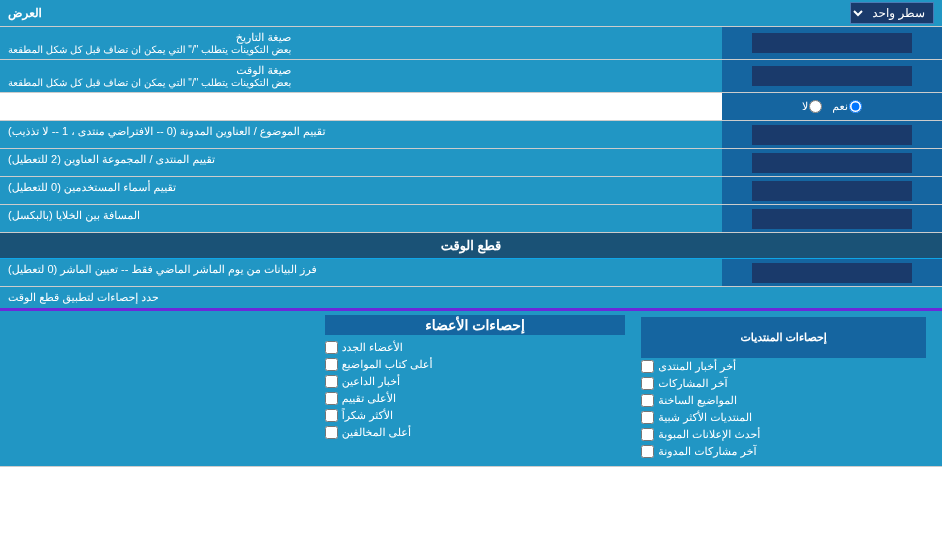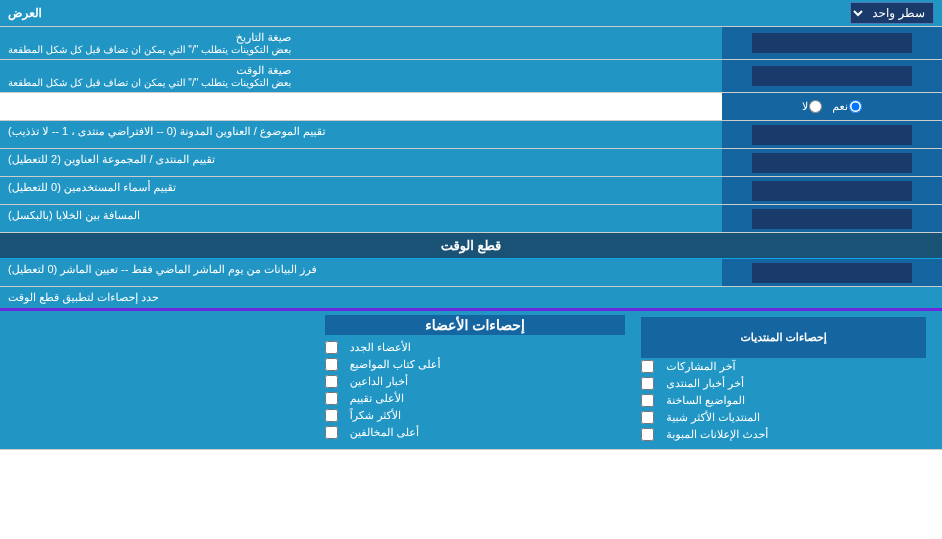--- a/index.html
+++ b/index.html
@@ -90,21 +90,21 @@
 
     .checkbox-col {
       flex: 1;
       padding: 2px 8px;
     }
 
     .checkbox-item {
       display: flex;
       align-items: center;
       justify-content: flex-end;
-      gap: 12px;
+      gap: 4px;
       padding: 2px 0;
       color: #fff;
       font-size: 11px;
     }
 
     .checkbox-item input[type="checkbox"] {
       margin: 0;
     }
 
     .limit-row {
@@ -241,37 +241,41 @@
 </div>
 
 <div style="background:#2196c4; padding:4px 8px; border-bottom:1px solid #ccc;">
   <div style="display:flex; gap:8px;">
 
     <div style="flex:1;">
       <div class="checkbox-col" style="padding:0;">
         <div class="checkbox-col" style="">
           <div style="color:#fff; font-size:11px; font-weight:bold; text-align:center; background:#1565a0; padding:14px; ">إحصاءات المنتديات</div>
           <div class="checkbox-item">
+            <span>أخر أخبار المنتدى</span>
+            <input type="checkbox" style="">
+          </div>
+          <div class="checkbox-item">
             <span>آخر المشاركات</span>
             <input type="checkbox" style="">
           </div>
           <div class="checkbox-item">
-            <span>أخر أخبار المنتدى</span>
-            <input type="checkbox" style="">
-          </div>
-          <div class="checkbox-item">
             <span>المواضيع الساخنة</span>
             <input type="checkbox" style="">
           </div>
           <div class="checkbox-item">
             <span>المنتديات الأكثر شبية</span>
             <input type="checkbox" style="">
           </div>
           <div class="checkbox-item">
             <span>أحدث الإعلانات المبوبة</span>
+            <input type="checkbox" style="">
+          </div>
+          <div class="checkbox-item">
+            <span>آخر مشاركات المدونة</span>
             <input type="checkbox" style="">
           </div>
         </div>
       </div>
     </div>
 
     <div style="flex:1;">
       <div class="checkbox-col" style="padding:0;">
         <div style="color:#fff; font-size:14px; font-weight:bold; text-align:center; background:#1565a0; padding:2px; margin-bottom:4px;">إحصاءات الأعضاء</div>
         <div class="checkbox-item">

